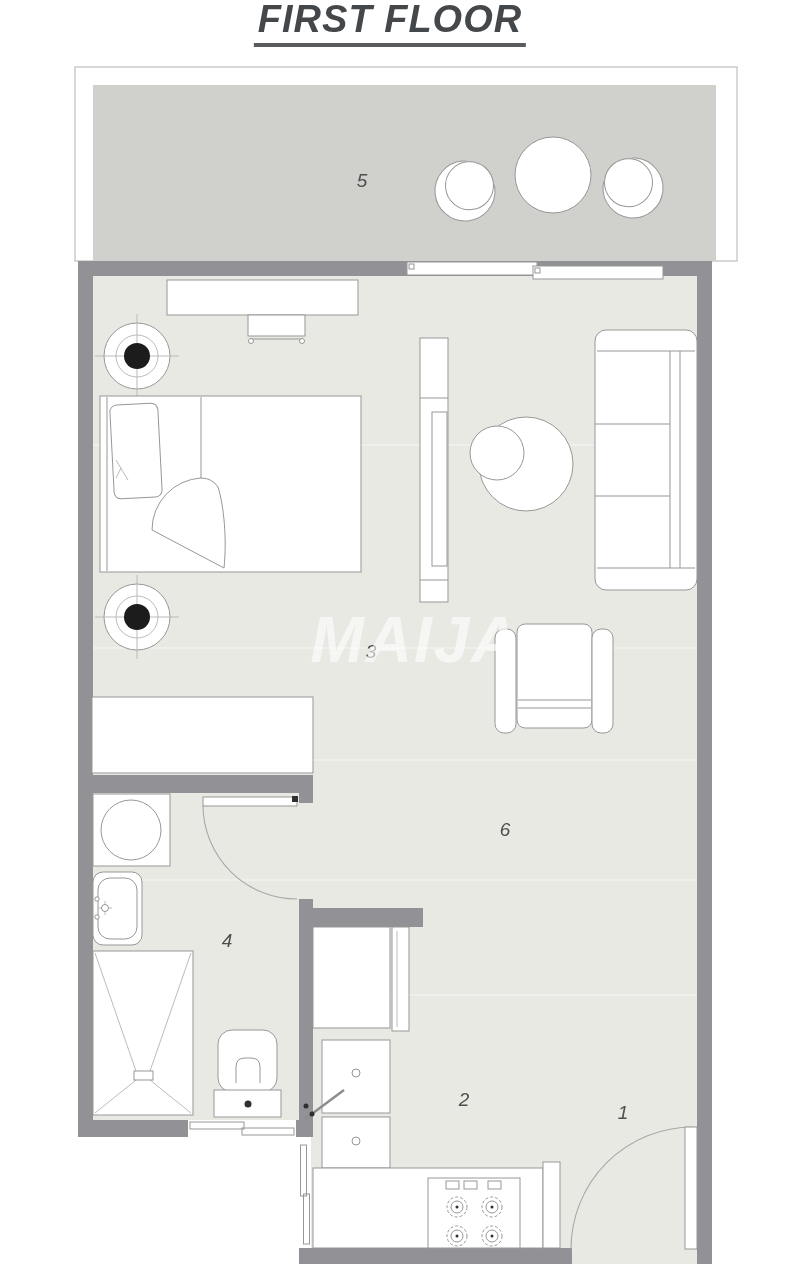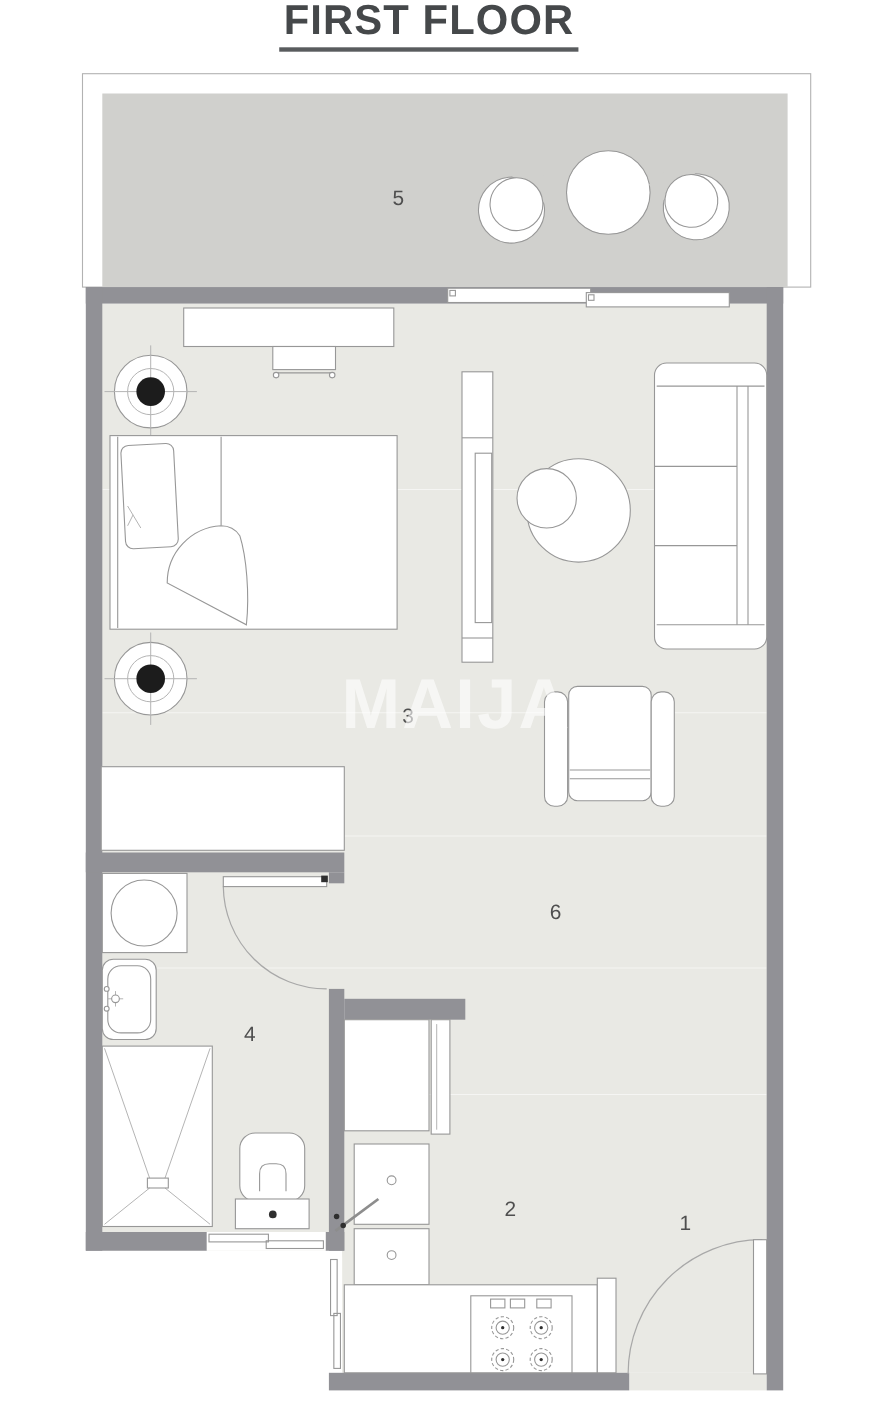--- a/index.html
+++ b/index.html
@@ -1,17 +1,17 @@
 <!DOCTYPE html>
 <html style="--wall: #919196; --floor: #e9e9e4; --balcony-floor: #d0d0cd; --outline: #979797; --label-text: #4f4f4f; --title-text: #45484a; --watermark-color: rgba(255,255,255,0.60);"><head>
 <meta charset="utf-8">
 <style>
   html,body{margin:0;padding:0;background:#ffffff;}
   .canvas{position:relative;width:811px;height:1280px;background:#fff;overflow:hidden;
-          font-family:"Liberation Sans", sans-serif;}
+          font-family:"Liberation Sans", sans-serif;font-style:italic;}
   .plan-svg{position:absolute;left:0;top:0;}
   .wall{fill:var(--wall);}
   .floor{fill:var(--floor);}
   .bfloor{fill:var(--balcony-floor);}
   .furn{fill:#ffffff;stroke:var(--outline);stroke-width:1;}
   .ln{fill:none;stroke:var(--outline);stroke-width:1;}
   .thin{fill:none;stroke:#b3b3b3;stroke-width:0.9;}
   .arc{fill:none;stroke:#a8a8a8;stroke-width:1.1;}
   .dash{fill:none;stroke:var(--outline);stroke-width:1;stroke-dasharray:3 2;}
   .seam{stroke:rgba(255,255,255,0.55);stroke-width:1;}

